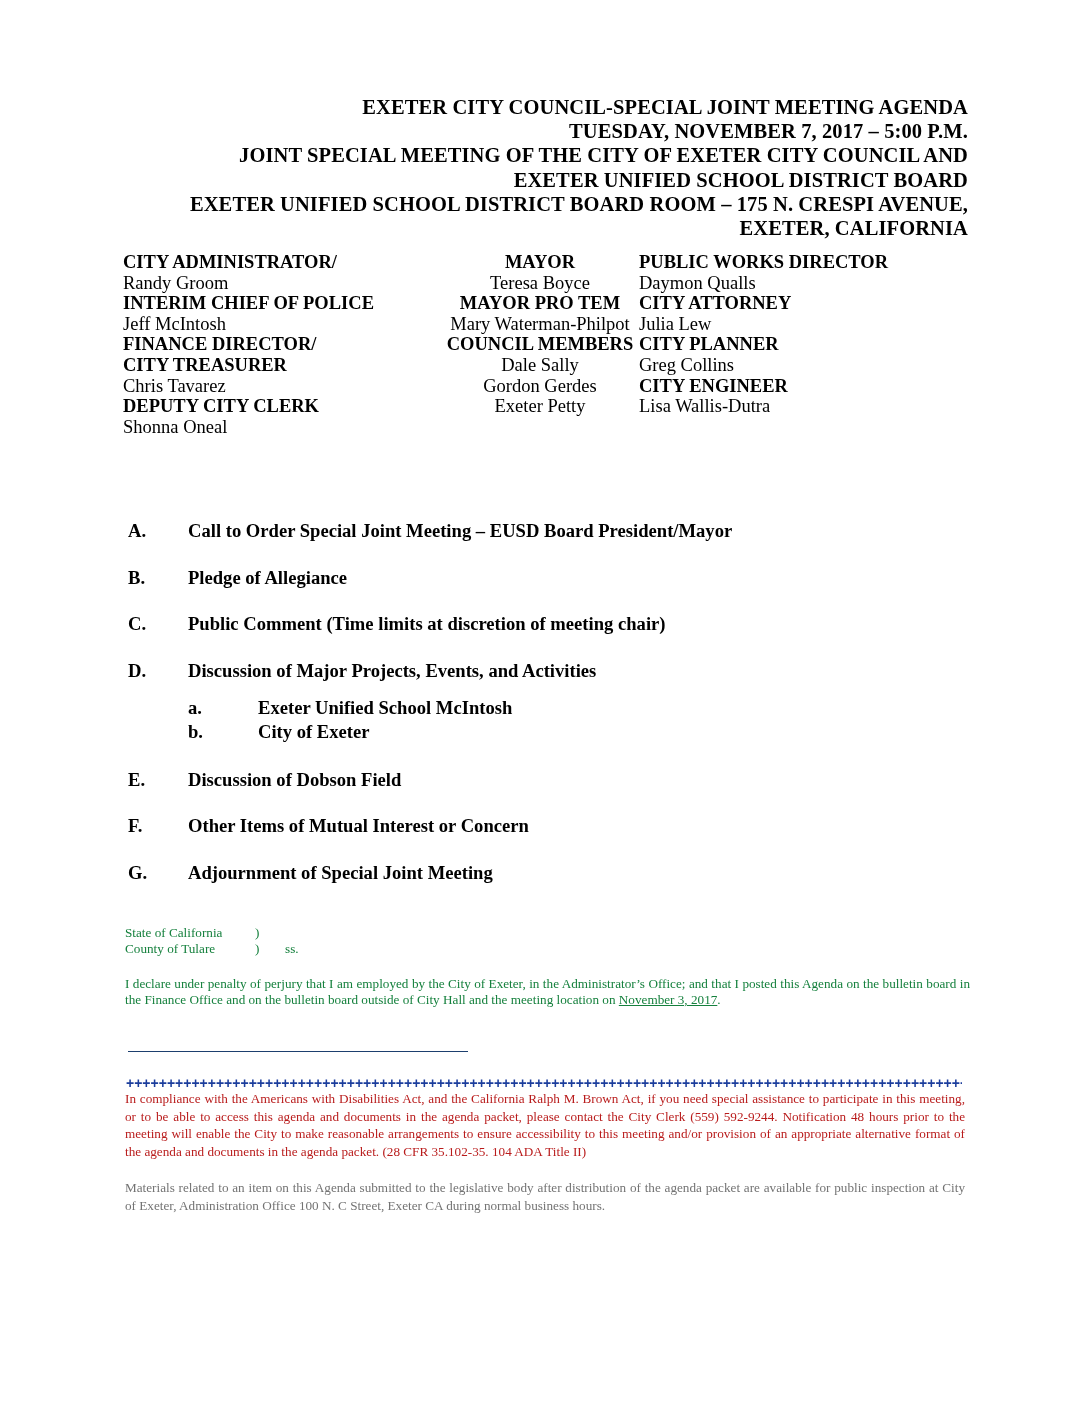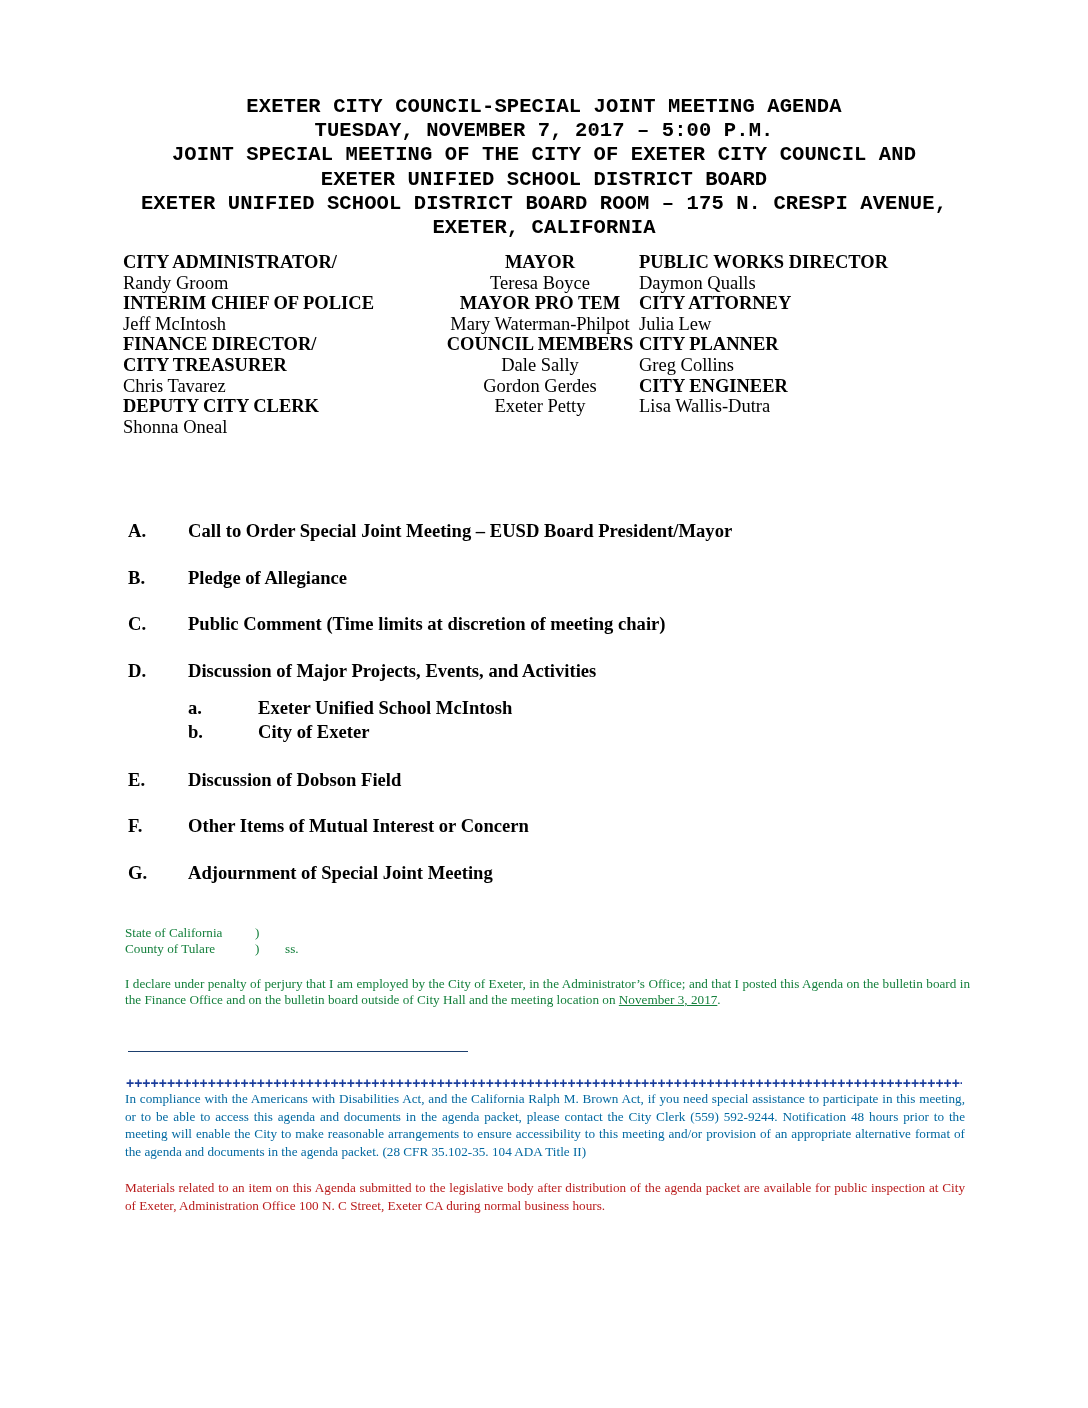--- a/index.html
+++ b/index.html
@@ -23,22 +23,21 @@
     box-sizing: border-box;
     padding: 0;
   }
 
   
   .header {
     position: absolute;
     left: 120px;
     top: 95px;
     width: 848px;
-    text-align: center;
-    font-family: Liberation Mono, monospace;
+    text-align: right;
   }
   .header .hline {
     font-weight: bold;
     font-size: 20.5px;
     line-height: 24.2px;
     letter-spacing: 0.1px;
     white-space: nowrap;
   }
 
   
@@ -161,31 +160,31 @@
     letter-spacing: 0px;
     font-weight: bold;
     font-family: "Liberation Sans", sans-serif;
   }
 
   .ada {
     position: absolute;
     left: 125px;
     top: 1090px;
     width: 840px;
-    color: #0369a1;
+    color: #b91c1c;
     font-size: 13.2px;
     line-height: 17.6px;
     text-align: justify;
   }
   .materials {
     position: absolute;
     left: 125px;
     top: 1179px;
     width: 840px;
-    color: #b91c1c;
+    color: #737373;
     font-size: 13.2px;
     line-height: 17.6px;
     text-align: justify;
   }
 </style>
 </head>
 <body>
 
 <div class="page">
 

